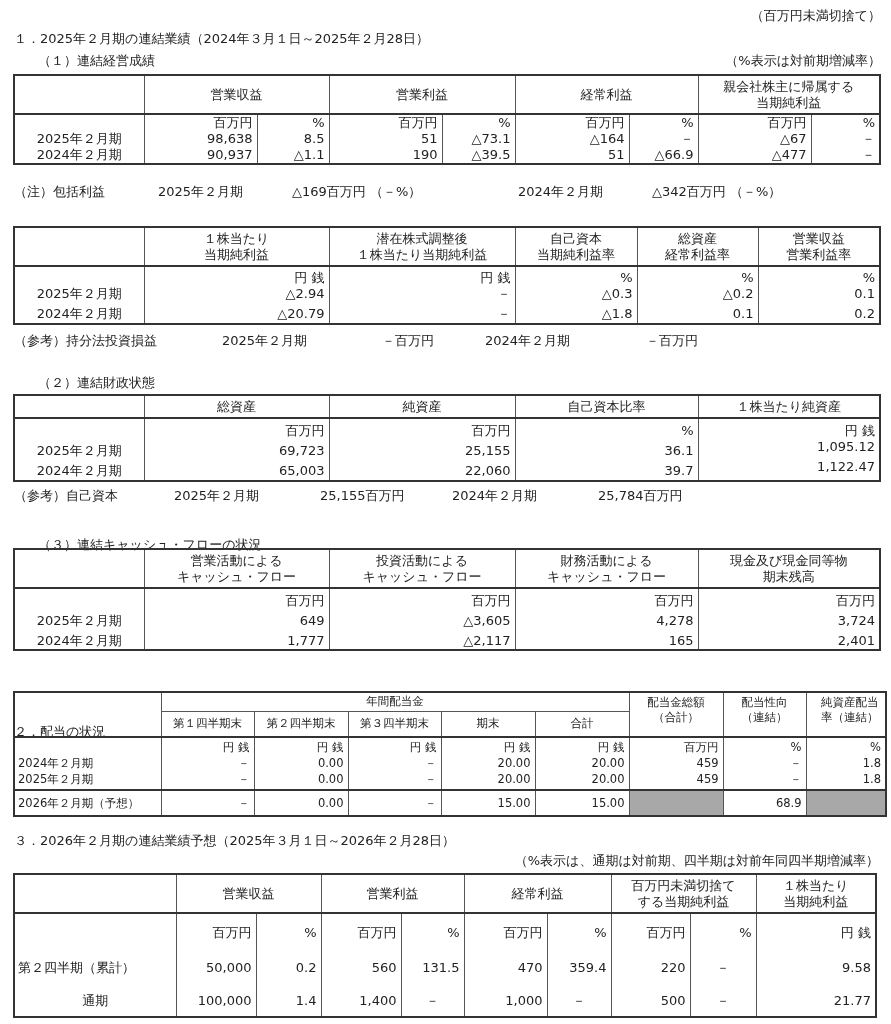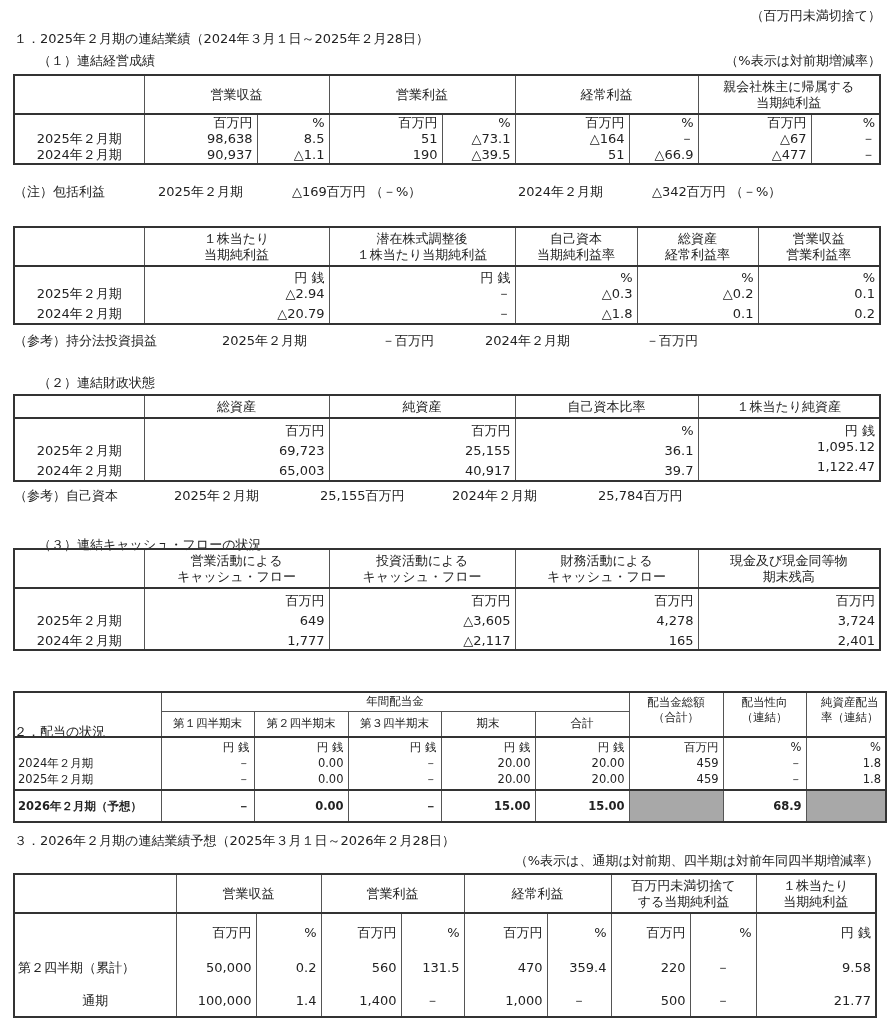--- a/index.html
+++ b/index.html
@@ -203,21 +203,21 @@
       <div data-name="row-label" style="margin-top:4px;">2024年２月期</div>
     </td>
     <td class="rr stack lines" data-name="total-assets-cell" style="padding-top:4px;">
           <div>百万円</div>
           <div style="margin-top:4px;">69,723</div>
           <div style="margin-top:4px;">65,003</div>
         </td>
     <td class="rr stack lines" data-name="net-assets-cell" style="padding-top:4px;">
           <div>百万円</div>
           <div style="margin-top:4px;">25,155</div>
-          <div style="margin-top:4px;">40,917</div>
+          <div style="margin-top:4px;">22,060</div>
         </td>
     <td class="rr stack lines" data-name="equity-ratio-cell" style="padding-top:4px;">
           <div>%</div>
           <div style="margin-top:4px;">36.1</div>
           <div style="margin-top:4px;">39.7</div>
         </td>
     <td class="rr stack lines" data-name="bps-cell" style="padding-top:4px;">
           <div>円 銭</div>
           <div style="margin-top:0;">1,095.12</div>
           <div style="margin-top:4px;">1,122.47</div>
@@ -368,21 +368,21 @@
           <div>%</div>
           <div>－</div>
           <div>－</div>
         </td>
     <td class="rr stack lines" data-name="dividend-on-equity-cell" style="padding-top:2px;">
           <div>%</div>
           <div>1.8</div>
           <div>1.8</div>
         </td>
   </tr>
-  <tr style="height:32px; border-top:2px solid #333;font-weight:bold;" data-name="forecast-row">
+  <tr style="height:26px; border-top:2px solid #333;" data-name="forecast-row">
     <td class="lh" style="border-top:2px solid #333;" data-name="row-label">2026年２月期（予想）</td>
     <td class="rr" style="border-top:2px solid #333;" data-name="q1-forecast">－</td>
     <td class="rr" style="border-top:2px solid #333;" data-name="q2-forecast">0.00</td>
     <td class="rr" style="border-top:2px solid #333;" data-name="q3-forecast">－</td>
     <td class="rr" style="border-top:2px solid #333;" data-name="year-end-forecast">15.00</td>
     <td class="rr" style="border-top:2px solid #333;" data-name="total-forecast">15.00</td>
     <td class="rr gray" style="border-top:2px solid #333;" data-name="total-dividends-forecast-shaded"></td>
     <td class="rr" style="border-top:2px solid #333;" data-name="payout-ratio-forecast">68.9</td>
     <td class="rr gray" style="border-top:2px solid #333;" data-name="dividend-on-equity-forecast-shaded"></td>
   </tr>

